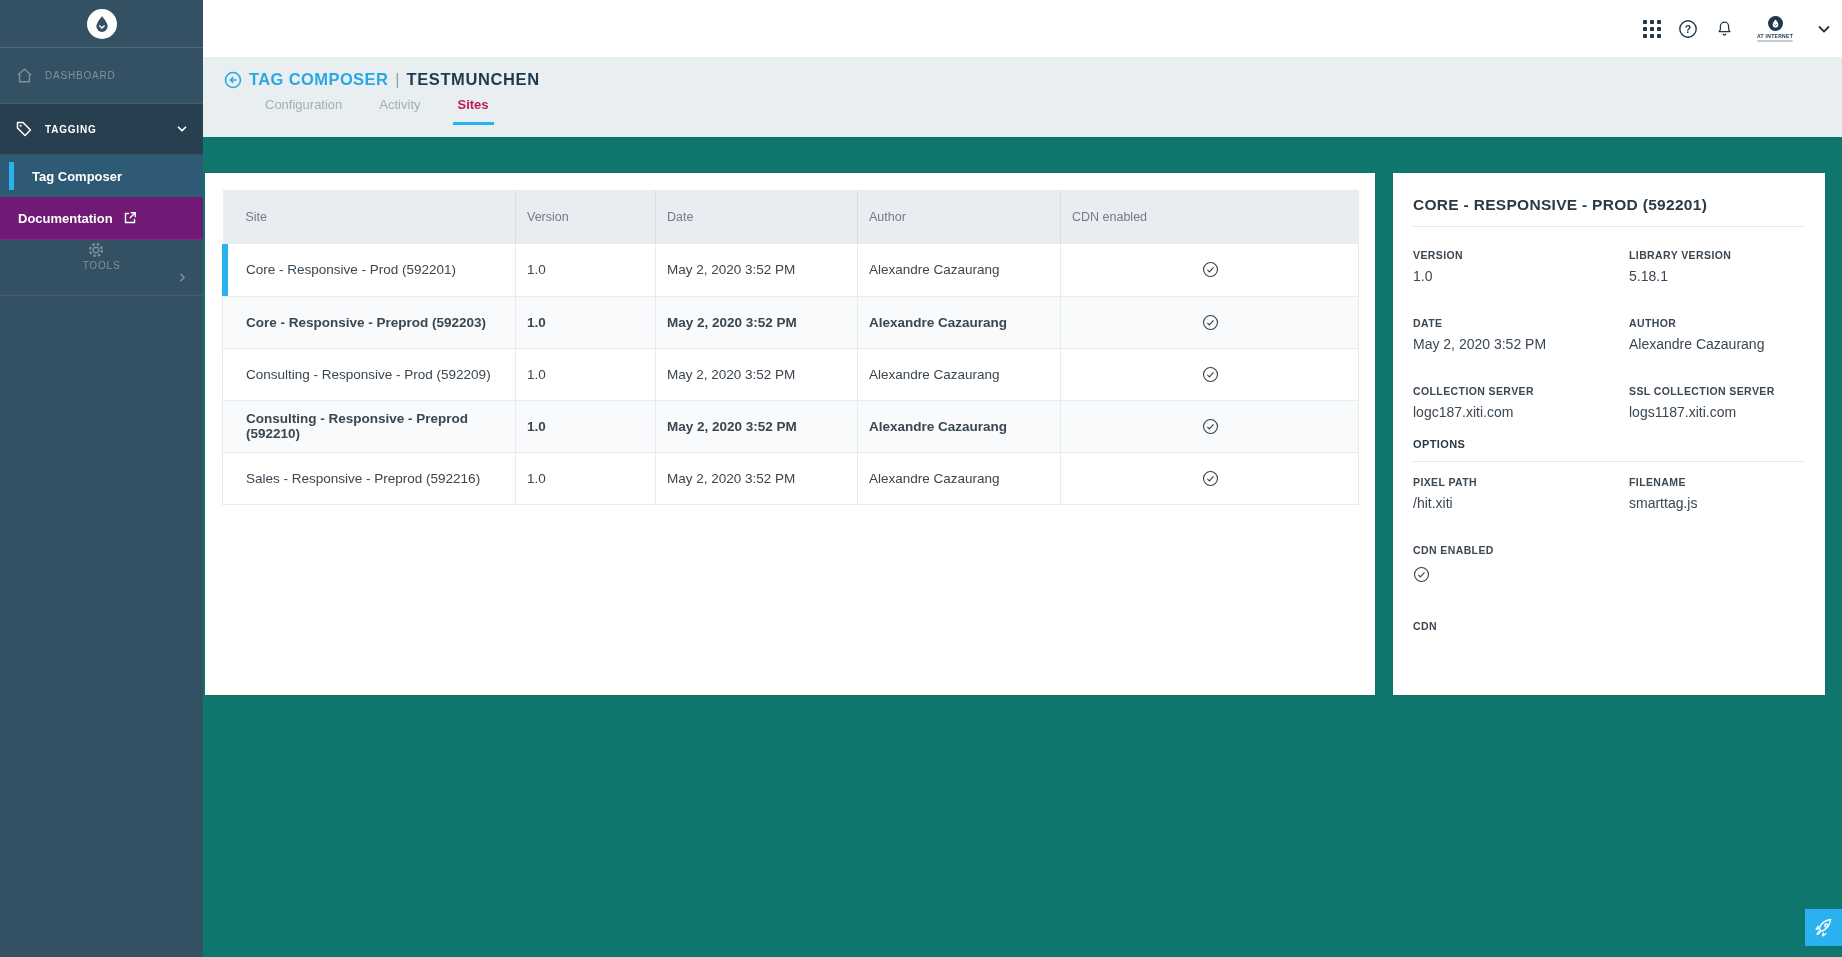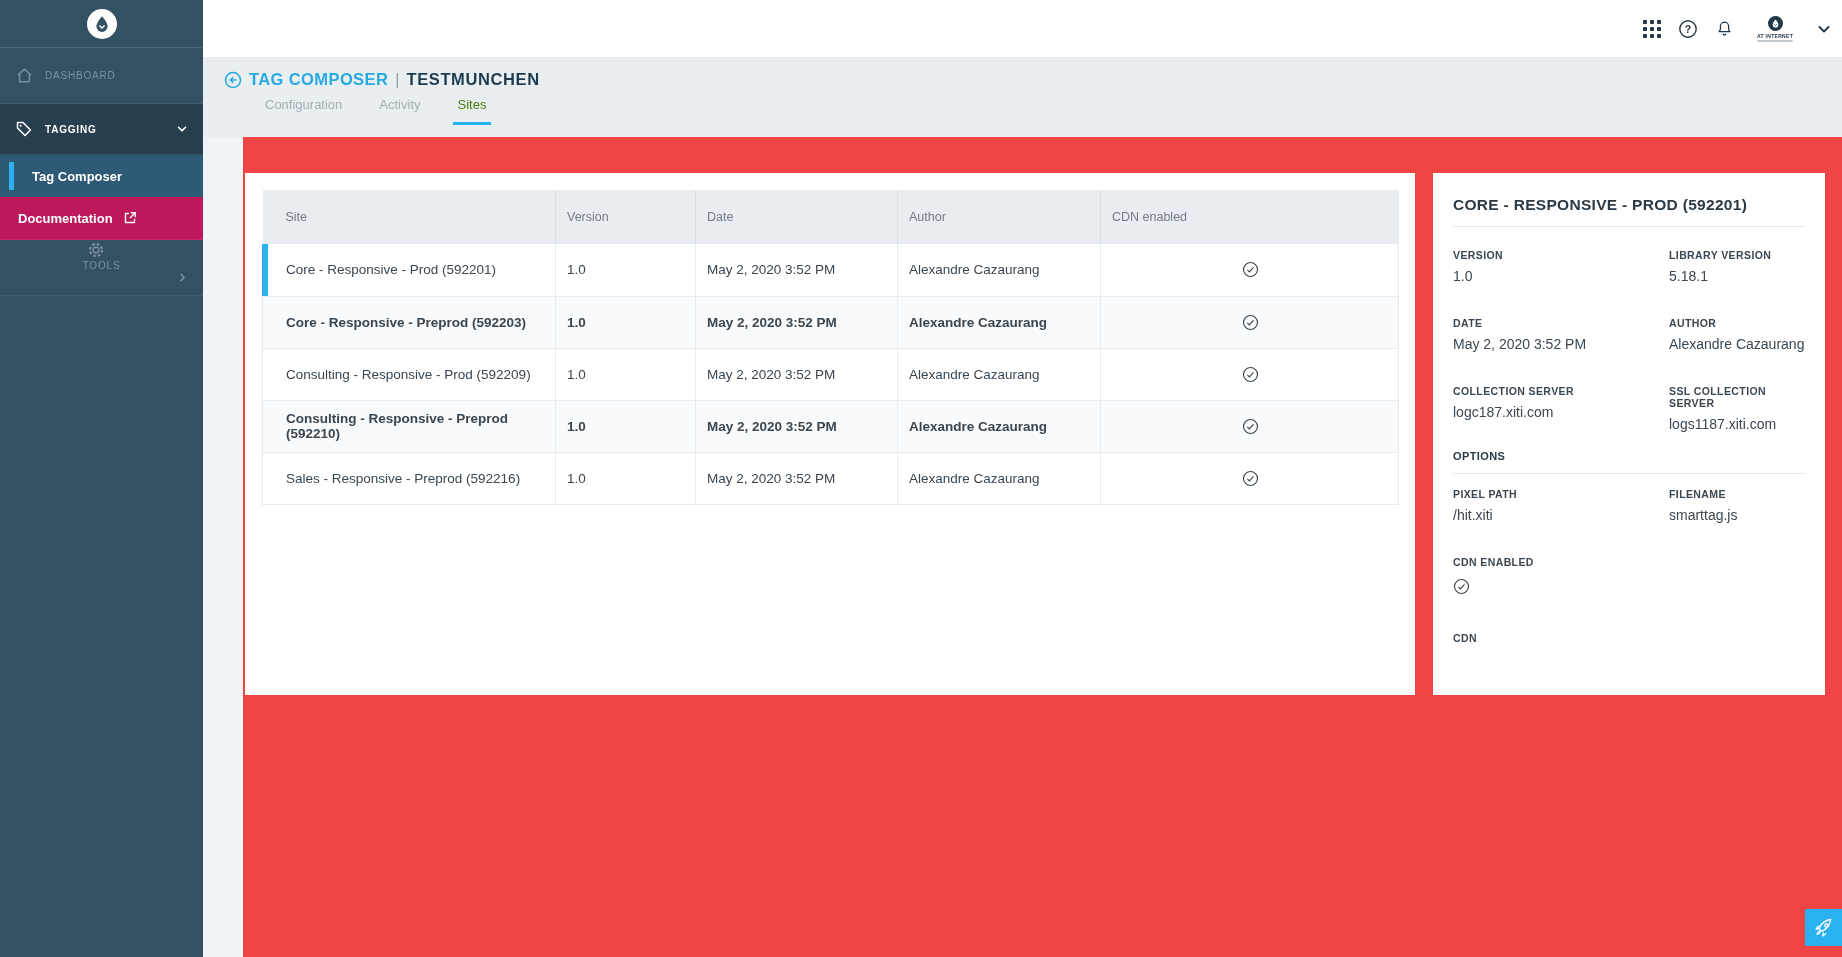--- a/index.html
+++ b/index.html
@@ -38,21 +38,21 @@
   .side-chevron { margin-left: auto; display: flex; }
   .item-tagcomposer {
     height: 42px; background: #2f5a75; color: #ffffff; padding-left: 18px;
     border-bottom: none;
   }
   .item-tagcomposer::before {
     content: ""; position: absolute; left: 9px; top: 7px; bottom: 7px; width: 5px;
     background: #29b2ef;
   }
   .item-tagcomposer .sub-label { font-size: 13px; font-weight: 700; padding-left: 14px; }
-  .item-docs { height: 43px; background: #be185d; color: #ffffff; padding-left: 18px; }
+  .item-docs { height: 43px; background: #701a75; color: #ffffff; padding-left: 18px; }
   .item-docs .sub-label { font-size: 13px; font-weight: 700; padding-right: 10px; }
   .item-tools { height: 53px; flex-direction: column; }
 
   
   .topbar {
     position: absolute; left: 203px; top: 0; right: 0; height: 57px; background: #ffffff;
     display: flex; align-items: center; justify-content: flex-end; gap: 17px;
     padding-right: 10px; z-index: 4; color: #22384a;
   }
   .tb-icon { display: flex; align-items: center; justify-content: center; cursor: pointer; color: #22384a; }
@@ -68,30 +68,30 @@
   }
   .title-row { position: absolute; left: 21px; top: 13px; display: flex; align-items: center; gap: 7px; }
   .title-main { font-size: 16.5px; font-weight: 700; letter-spacing: 0.4px; color: #29a9e1; cursor: pointer; }
   .title-sep { font-size: 16.5px; font-weight: 400; color: #8aa0ad; }
   .title-sub { font-size: 16.5px; font-weight: 600; letter-spacing: 0.6px; color: #1e3a4f; }
   .back-btn { display: flex; cursor: pointer; }
   .tabs { position: absolute; left: 29px; bottom: 12px; display: flex; gap: 37px; margin-left: 33px; }
   .tab {
     font-size: 13px; color: #a3aeb6; padding: 6px 0 13px; cursor: pointer; position: relative;
   }
-  .tab.active { color: #4d7c0f; font-weight: 400; }
+  .tab.active { color: #be185d; font-weight: 700; }
   .tab.active::after {
     content: ""; position: absolute; left: -5px; right: -5px; bottom: 0; height: 3px;
     background: #29b2ef;
   }
 
   
   .content {
     position: absolute; left: 203px; top: 137px; right: 0; bottom: 0;
-    background: #ef4444; overflow: hidden; margin-left: 40px;
+    background: #0f766e; overflow: hidden;
   }
   .cards { display: flex; gap: 18px; padding: 36px 17px 0 2px; align-items: flex-start; }
   .card { background: #ffffff; box-shadow: 0 1px 3px rgba(40,60,80,0.08); }
   .table-card { width: 1170px; height: 522px; padding: 17px; }
 
   
   table.sites { border-collapse: collapse; table-layout: fixed; width: 1136px; }
   table.sites col.c-site { width: 293px; }
   table.sites col.c-version { width: 140px; }
   table.sites col.c-date { width: 202px; }

